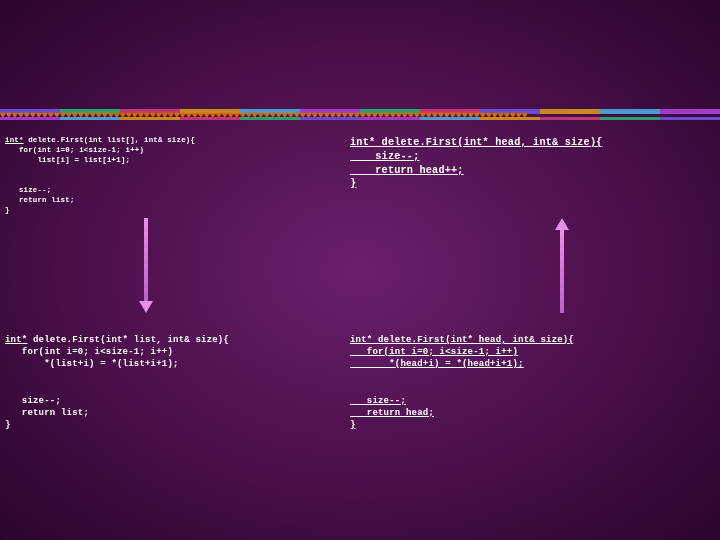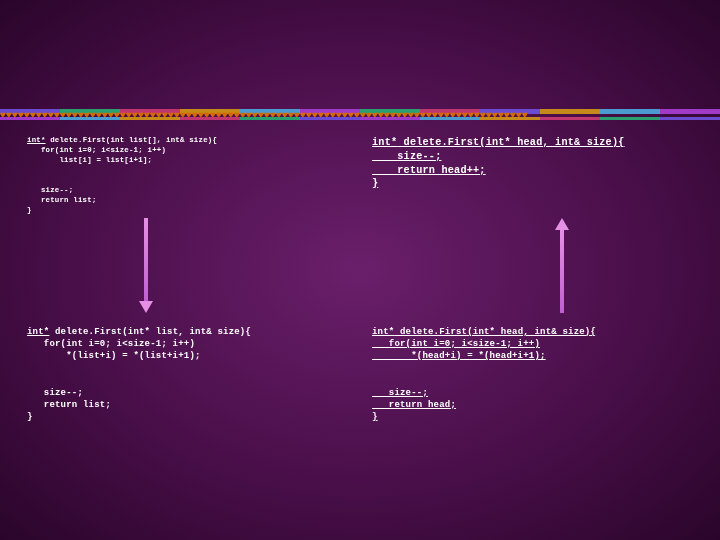--- a/index.html
+++ b/index.html
@@ -59,21 +59,21 @@
     padding: 8px 0 0 0;
     display: flex;
     flex-direction: column;
   }
   .columns {
     display: flex;
     width: 100%;
   }
   .col {
     box-sizing: border-box;
-    padding: 0 14px 0 27px;
+    padding: 0 14px 0 5px;
   }
   .col-left { width: 345px; }
   .col-right { width: 375px; text-decoration: underline; }
 
   .code-block {
     white-space: pre;
     line-height: 1.35;
     color: #fff;
     font-weight: bold;
   }
@@ -106,20 +106,21 @@
     border-right: 7px solid transparent;
   }
   .arrow.down .head { border-top: 12px solid #e590e5; }
   .arrow.up   .head { border-bottom: 12px solid #e590e5; }
   .arrow.down { flex-direction: column; }
   .arrow.up   { flex-direction: column-reverse; }
 
   .row2 {
     display: flex;
     width: 100%;
+    margin-top: 8px;
   }
 </style>
 </head>
 <body>
 
 <div class="slide">
 
   <div class="border-band border-top">
     <div class="segments">
       <div class="seg a"></div>

